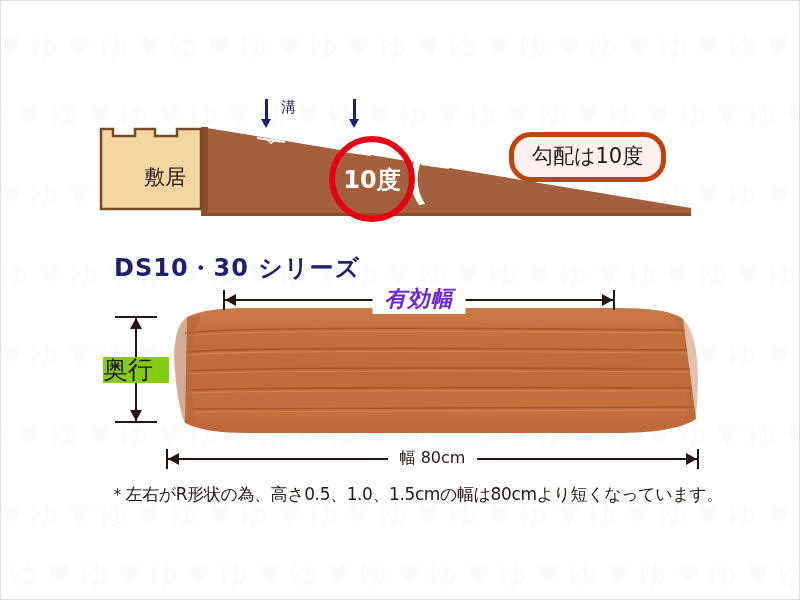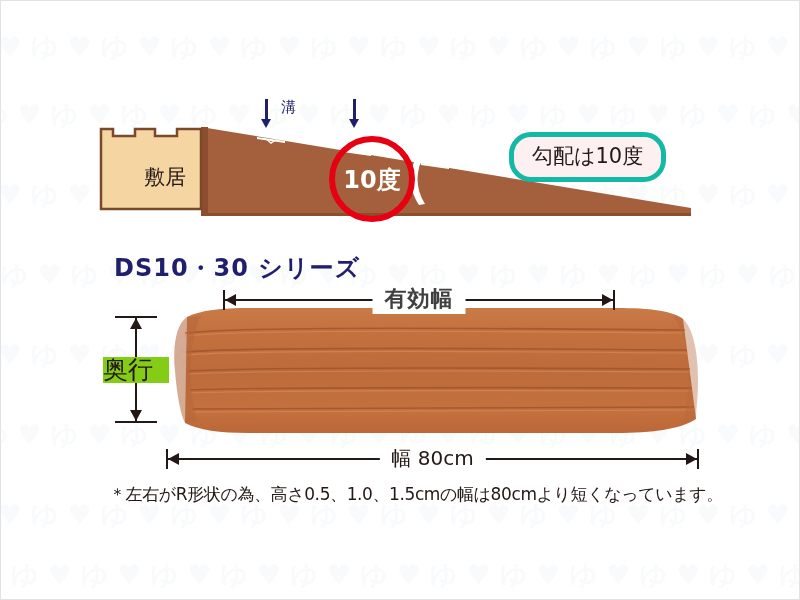--- a/index.html
+++ b/index.html
@@ -134,21 +134,21 @@
     z-index: 8;
     white-space: nowrap;
   }
 
   .badge {
     position: absolute;
     left: 508px;
     top: 131px;
     padding: 5px 18px 7px 18px;
     background: #fdf0f0;
-    border: 5px solid #14b8a6;
+    border: 5px solid #c2410c;
     border-radius: 22px;
     font-size: 21px;
     color: #231815;
     white-space: nowrap;
     z-index: 7;
   }
 
   
   .series-title {
     position: absolute;
@@ -199,24 +199,24 @@
     transform: translateX(-50%);
     background: #ffffff;
     padding: 0 12px;
     font-size: 22px;
     font-weight: bold;
     white-space: nowrap;
     line-height: 30px;
   }
 
   .dim-effective { left: 222px; top: 288px; width: 392px; }
-  .dim-effective .lbl { color: #404040; letter-spacing: 1px; }
+  .dim-effective .lbl { color: #6d28d9; letter-spacing: 1px; font-style: italic; }
 
   .dim-width { left: 165px; top: 447px; width: 533px; }
-  .dim-width .lbl { color: #231815; font-weight: normal; font-size: 20px; }
+  .dim-width .lbl { color: #231815; font-weight: normal; font-size: 16px; }
 
   .dim-v {
     position: absolute;
     left: 124px;
     top: 315px;
     width: 22px;
     height: 107px;
     z-index: 6;
   }
   .dim-v .rule {

